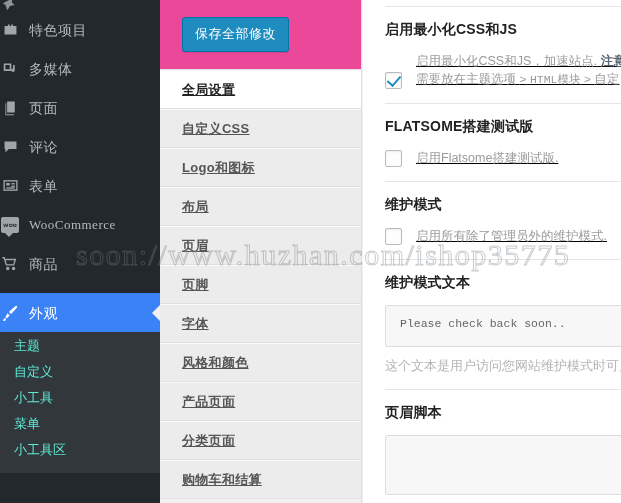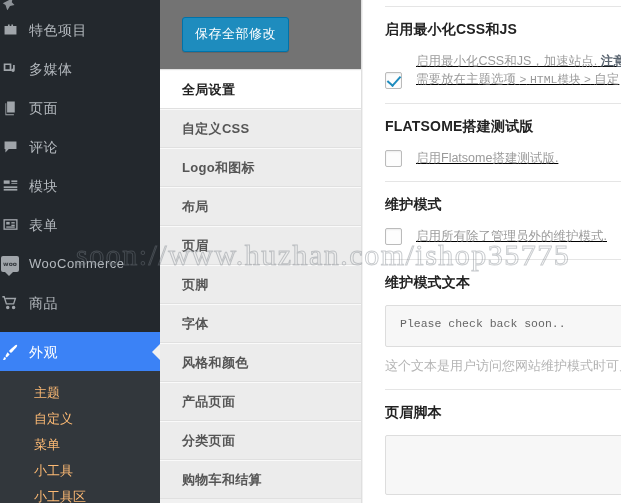--- a/index.html
+++ b/index.html
@@ -50,23 +50,23 @@
     display: inline-flex; align-items: center; justify-content: center;
     color: #a0a5aa;
     flex: 0 0 20px;
   }
   .menu-item.current .micon { color: #fff; }
   .micon svg { display: block; }
 
   .submenu { background: #32373c; padding: 5px 0 6px 0; }
   .submenu-item {
     height: 26px;
-    display: flex; align-items: flex-end;
-    padding-left: 34px;
-    color: #fdba74;
+    display: flex; align-items: flex-start;
+    padding-left: 14px;
+    color: #5eead4;
     font-size: 13px;
     cursor: pointer;
   }
 
   .woo-badge {
     width: 18px; height: 16px;
     background: #a0a5aa;
     border-radius: 2px;
     position: relative;
     display: inline-flex; align-items: center; justify-content: center;
@@ -84,21 +84,21 @@
     position: absolute; left: 160px; top: 0;
     width: 202px; height: 503px;
     background: #f1f1f1;
     border-right: 1px solid #dfdfdf;
     overflow: hidden;
   }
   .save-wrap {
     height: 70px;
     display: flex; align-items: center;
     padding-left: 22px;
-    background: #737373;
+    background: #ec4899;
     border-bottom: 1px solid #e1e1e1;
   }
   .save-btn {
     background: linear-gradient(#2ea2cc,#1e8cbe);
     background: #1e8cbe;
     border: 1px solid #0073aa;
     border-radius: 3px;
     color: #fff;
     font-size: 13px;
     padding: 7px 12px 8px;
@@ -111,20 +111,21 @@
     display: flex; align-items: center;
     padding-left: 22px;
     font-size: 13px;
     font-weight: bold;
     color: #555;
     background: #ececec;
     border-bottom: 1px solid #e0e0e0;
     border-top: 1px solid #fafafa;
     cursor: pointer;
     letter-spacing: .3px;
+    text-decoration: underline;
   }
   .nav-item.current {
     background: #fff;
     color: #222;
     border-right: 1px solid #fff;
     margin-right: -1px;
   }
 
   
   .content {
@@ -257,51 +258,39 @@
 
     <div class="menu-item">
       <span class="micon">
         <svg width="17" height="17" viewBox="0 0 20 20" fill="currentColor">
             <path d="M3 4h14v9H8l-4 4v-4H3V4z"></path>
           </svg>
       </span>
       <span class="mlabel">评论</span>
     </div>
 
-    <div class="menu-item">
-      <span class="micon">
-        <svg width="17" height="17" viewBox="0 0 20 20" fill="currentColor">
-            <rect x="2" y="4" width="7" height="4"></rect>
-            <rect x="11" y="4" width="7" height="2"></rect>
-            <rect x="11" y="7" width="7" height="1"></rect>
-            <rect x="2" y="11" width="16" height="2"></rect>
-            <rect x="2" y="14" width="16" height="2"></rect>
-          </svg>
-      </span>
-      <span class="mlabel">模块</span>
-    </div>
 
     <div class="menu-item">
       <span class="micon">
         <svg width="17" height="17" viewBox="0 0 20 20" fill="none" stroke="currentColor" stroke-width="1.6">
             <rect x="2.5" y="4.5" width="15" height="11"></rect>
             <rect x="5" y="7" width="4" height="3" fill="currentColor" stroke="none"></rect>
             <line x1="11" y1="8" x2="15" y2="8"></line>
             <line x1="11" y1="11" x2="15" y2="11"></line>
             <line x1="5" y1="13" x2="15" y2="13"></line>
           </svg>
       </span>
       <span class="mlabel">表单</span>
     </div>
 
     <div class="menu-item">
       <span class="micon">
         <span class="woo-badge">woo</span>
       </span>
-      <span class="mlabel" style="font-family:Liberation Sans, sans-serif;font-size:13px;">WooCommerce</span>
+      <span class="mlabel" style="font-family:Liberation Serif, serif;font-size:13px;">WooCommerce</span>
     </div>
 
     <div class="menu-item">
       <span class="micon">
         <svg width="18" height="18" viewBox="0 0 20 20" fill="none" stroke="currentColor" stroke-width="1.5">
             <path d="M1.5 3h2l2.5 8h8l2-6H5"></path>
             <circle cx="7.5" cy="15" r="1.2" fill="currentColor"></circle>
             <circle cx="14" cy="15" r="1.2" fill="currentColor"></circle>
           </svg>
       </span>
@@ -320,24 +309,24 @@
     </div>
 
     <div class="submenu">
       <div class="submenu-item">
           <span>主题</span>
         </div>
       <div class="submenu-item">
           <span>自定义</span>
         </div>
       <div class="submenu-item">
+          <span>小工具</span>
+        </div>
+      <div class="submenu-item">
           <span>菜单</span>
-        </div>
-      <div class="submenu-item">
-          <span>小工具</span>
         </div>
       <div class="submenu-item">
           <span>小工具区</span>
         </div>
 
     </div>
   </div>
 
   <div class="optnav">
     <div class="save-wrap">

